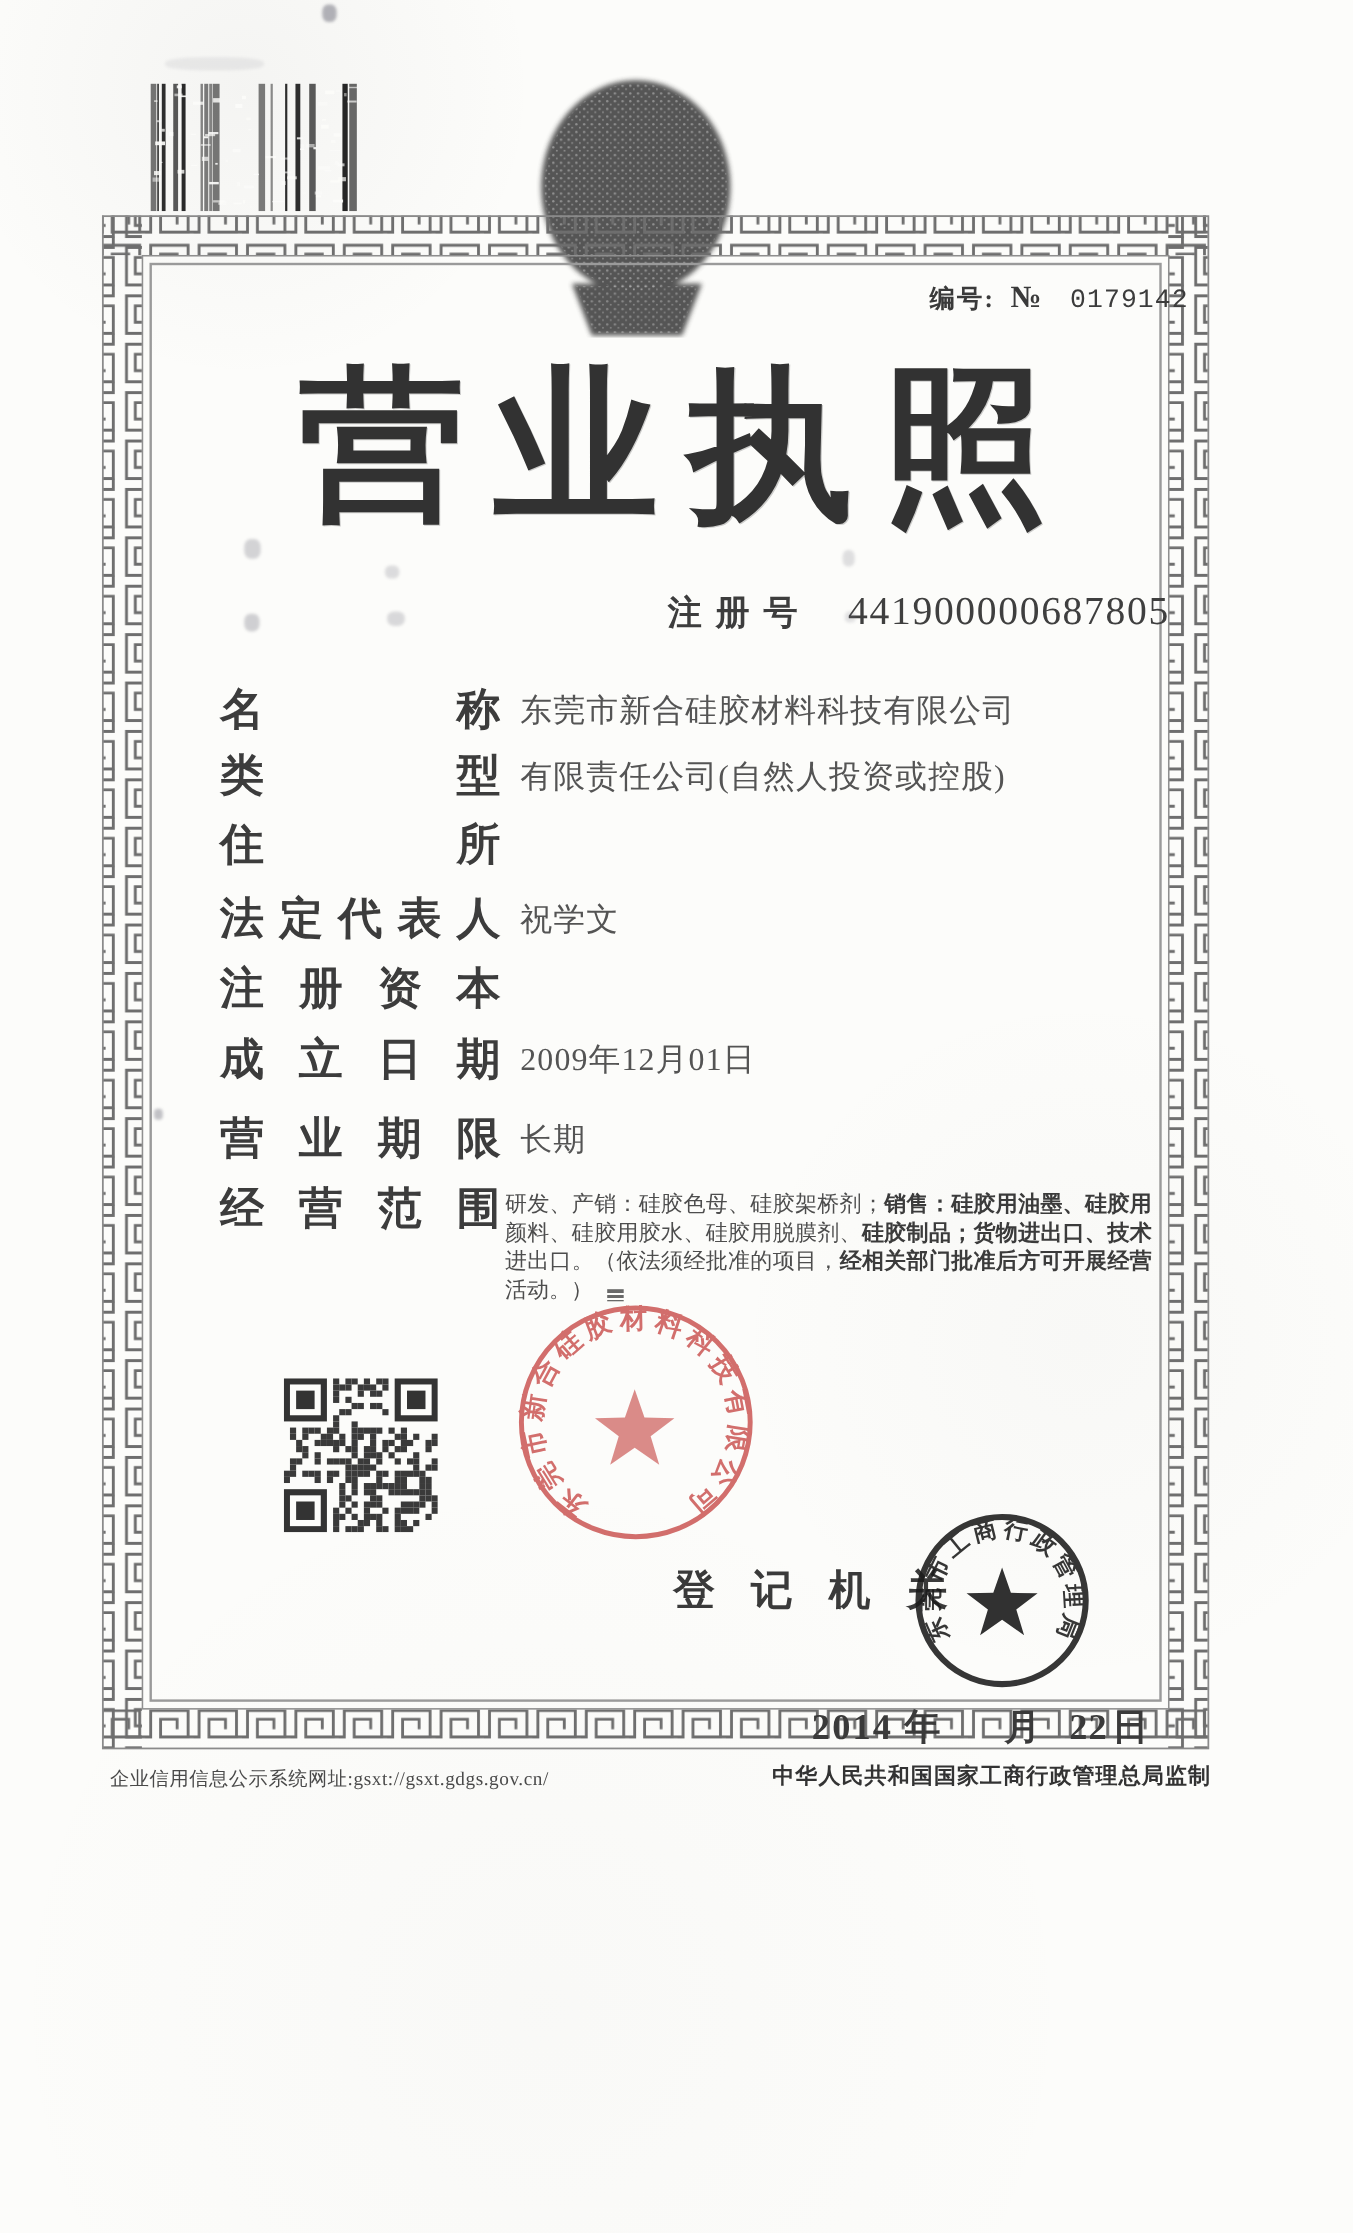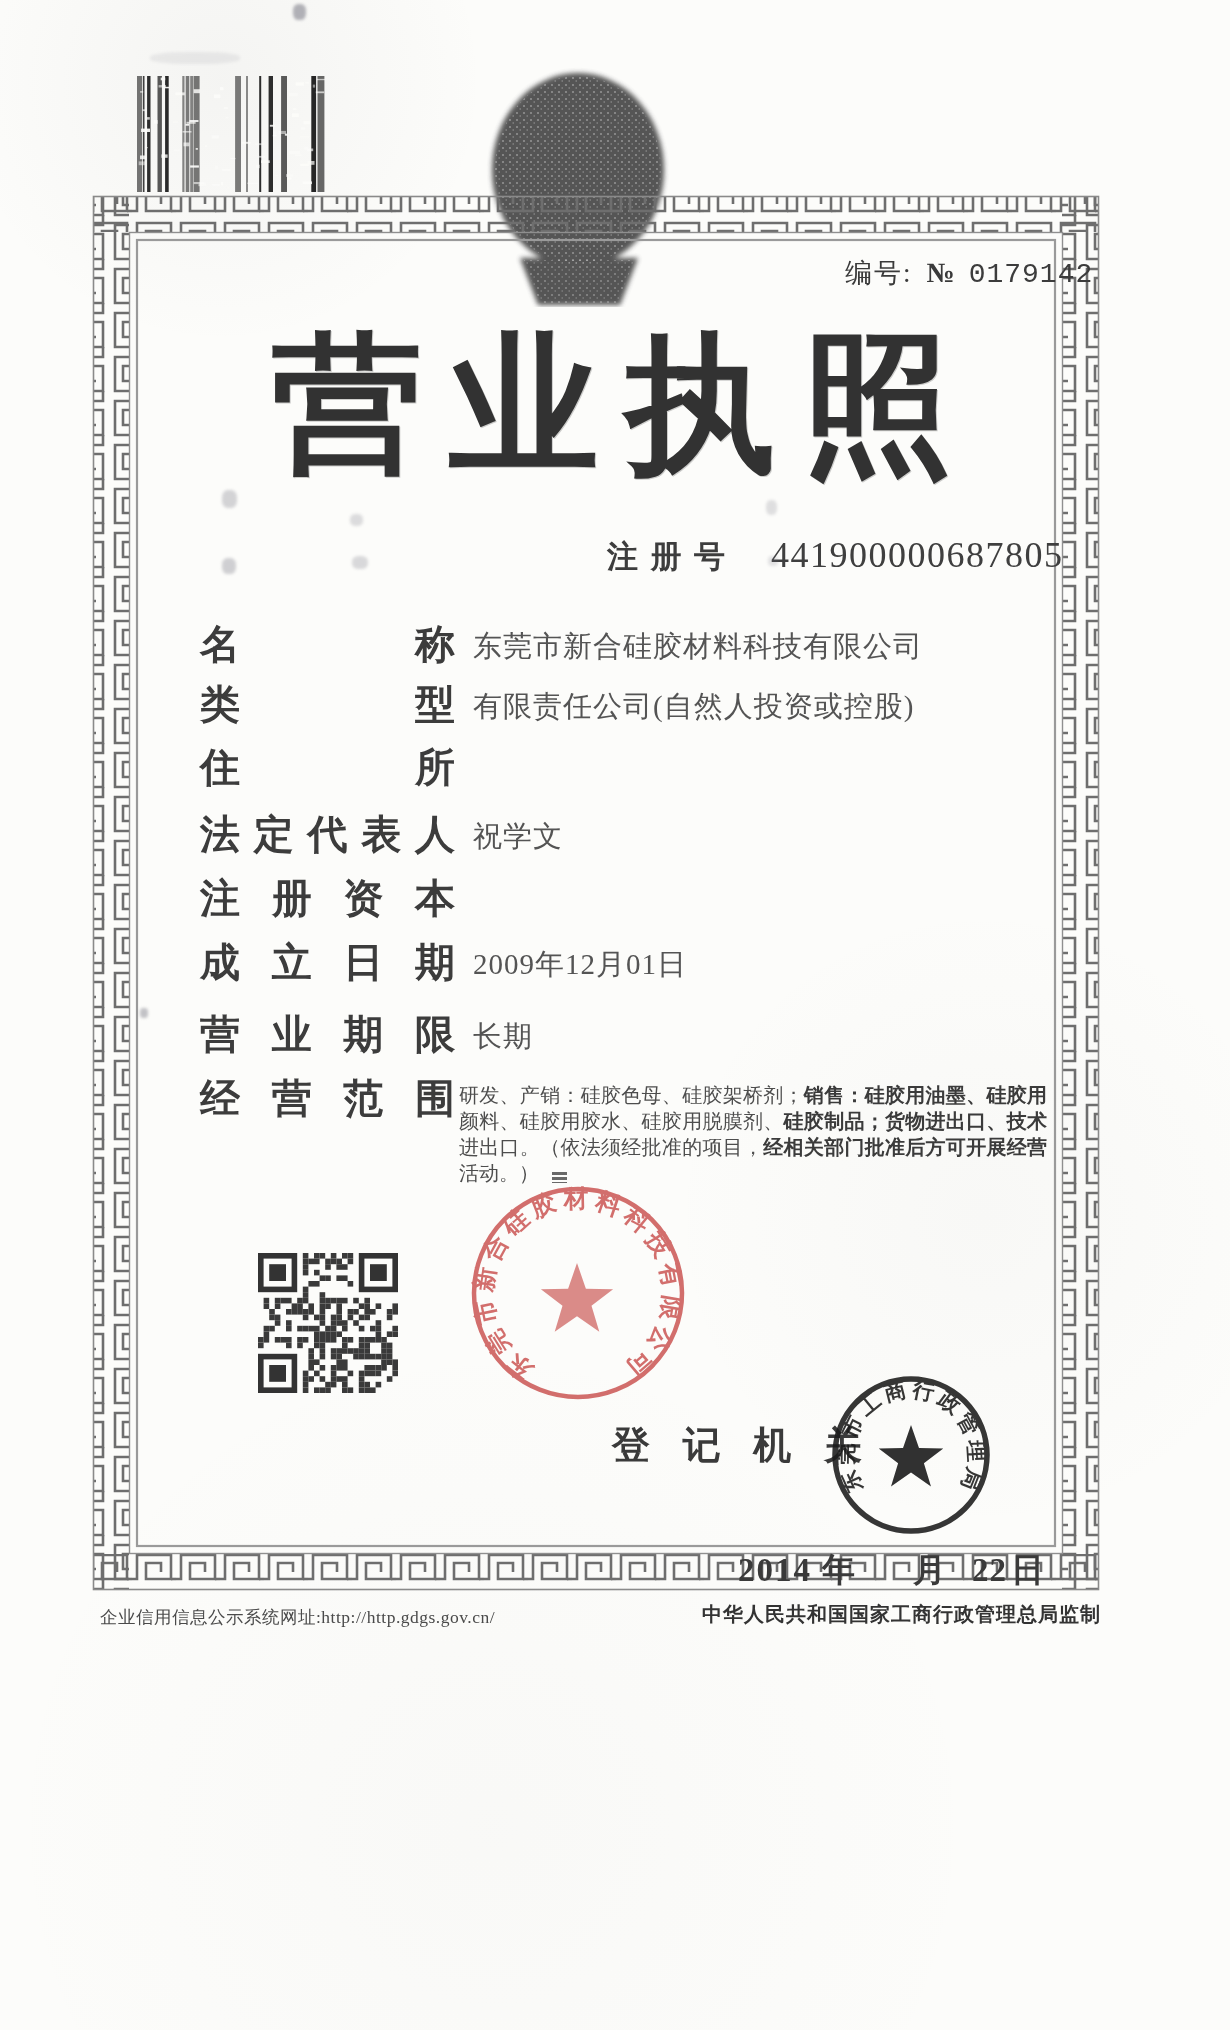--- a/index.html
+++ b/index.html
@@ -11,23 +11,23 @@
       radial-gradient(circle at 80% 60%, rgba(150,150,150,0.04), transparent 20%),
       radial-gradient(circle at 40% 90%, rgba(150,150,150,0.03), transparent 25%);
     font-family:"Liberation Serif","DejaVu Serif",serif;
     color:#3a3a3a;
   }
   .abs{position:absolute;}
   svg{display:block;}
 
   
   .serial{position:absolute;left:845px;top:255px;display:flex;align-items:baseline;color:#3a3a3a;}
-  .serial .lab{font-size:27px;letter-spacing:2px;font-weight:400;}
+  .serial .lab{font-size:23px;letter-spacing:2px;font-weight:700;}
   .serial .nosym{font-size:28px;font-weight:700;margin-left:14px;}
-  .serial .digits{font-size:28px;margin-left:14px;letter-spacing:1px;font-family:"Liberation Mono","DejaVu Sans Mono",monospace;color:#3c3c3c;}
+  .serial .digits{font-size:24px;margin-left:26px;letter-spacing:1px;font-family:"Liberation Mono","DejaVu Sans Mono",monospace;color:#3c3c3c;}
 
   
   .title{
     position:absolute;left:272px;top:320px;width:680px;height:170px;
     display:flex;justify-content:space-between;
     font-family:"Liberation Sans","DejaVu Sans",sans-serif;
     font-weight:900;font-size:150px;line-height:168px;color:#323232;
     text-shadow:1px 1px 0 rgba(60,60,60,.25);
   }
 
@@ -544,21 +544,21 @@
     <circle cx="90" cy="90" r="76" fill="none" stroke="#1b1b1b" stroke-width="5.5"></circle>
     <polygon points="0,-34 8,-11 32.3,-10.5 12.9,4.2 20,27.5 0,13.6 -20,27.5 -12.9,4.2 -32.3,-10.5 -8,-11" transform="translate(90,94)" fill="#161616"></polygon>
     <defs>
         <path id="stampArc" d="M42.5 123.3 A58 58 0 1 1 137.5 123.3" fill="none"></path>
       </defs>
     <text font-size="21.5" font-weight="700" fill="#1b1b1b" font-family="Liberation Serif, DejaVu Serif, serif">
       <textPath href="#stampArc" startOffset="0" textLength="250" lengthAdjust="spacing">东莞市工商行政管理局</textPath>
     </text>
   </svg>
 
-  <div class="footer-left">企业信用信息公示系统网址:http://http.gdgs.gov.cn/</div>
+  <div class="footer-left">企业信用信息公示系统网址:gsxt://gsxt.gdgs.gov.cn/</div>
   <div class="footer-right">中华人民共和国国家工商行政管理总局监制</div>
 
   <div class="smudge" style="left:293px;top:4px;width:13px;height:16px;opacity:.5;"></div>
   <div class="smudge" style="left:150px;top:52px;width:90px;height:12px;opacity:.10;"></div>
   <div class="smudge" style="left:222px;top:490px;width:15px;height:18px;opacity:.28;"></div>
   <div class="smudge" style="left:350px;top:514px;width:13px;height:12px;opacity:.22;"></div>
   <div class="smudge" style="left:766px;top:500px;width:11px;height:15px;opacity:.20;"></div>
   <div class="smudge" style="left:222px;top:558px;width:14px;height:16px;opacity:.30;"></div>
   <div class="smudge" style="left:352px;top:556px;width:16px;height:13px;opacity:.24;"></div>
   <div class="smudge" style="left:768px;top:556px;width:10px;height:10px;opacity:.18;"></div>

